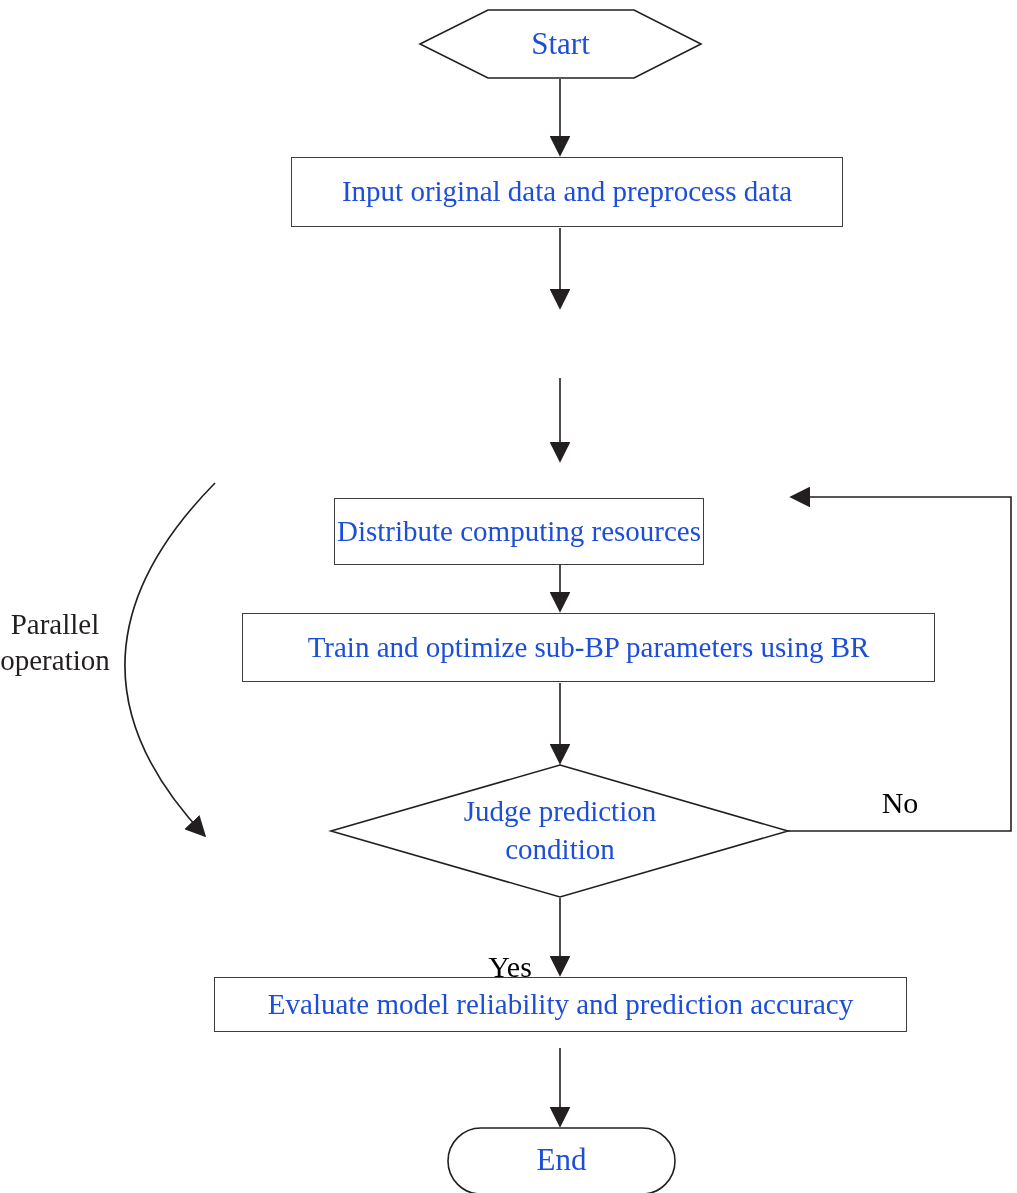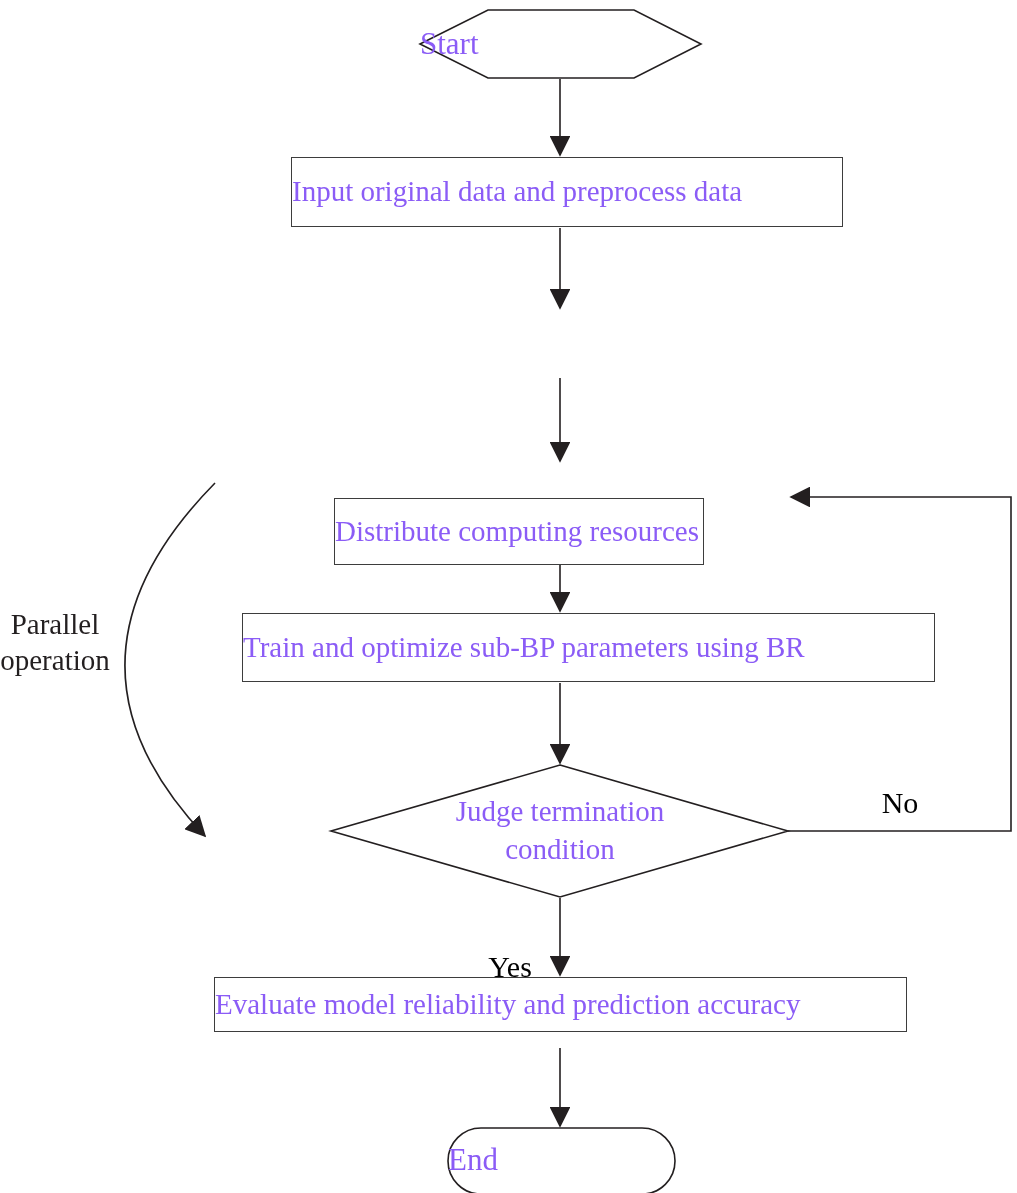--- a/index.html
+++ b/index.html
@@ -19,24 +19,25 @@
   #connectors {
     position: absolute;
     left: 0; top: 0;
     width: 1017px;
     height: 1193px;
   }
   .node {
     position: absolute;
     display: flex;
     align-items: center;
+    justify-content: center;
     text-align: center;
     font-size: 29px;
     line-height: 1.3;
-    color: #8b5cf6;
+    color: #1d4ed8;
     box-sizing: border-box;
   }
   .process {
     background: #ffffff;
     border: 1.6px solid #3d3d3d;
   }
   .shape-label {
     background: transparent;
   }
   .edge-label {
@@ -105,21 +106,21 @@
 
   <div class="node process" id="node-distribute">
       <span>Distribute computing resources</span>
     </div>
 
   <div class="node process" id="node-train">
       <span>Train and optimize sub-BP parameters using BR</span>
     </div>
 
   <div class="node shape-label" id="label-judge">
-      <span>Judge termination condition</span>
+      <span>Judge prediction condition</span>
     </div>
 
   <div class="node process" id="node-evaluate">
       <span>Evaluate model reliability and prediction accuracy</span>
     </div>
 
   <div class="node shape-label" id="label-end">
       <span>End</span>
     </div>
 

